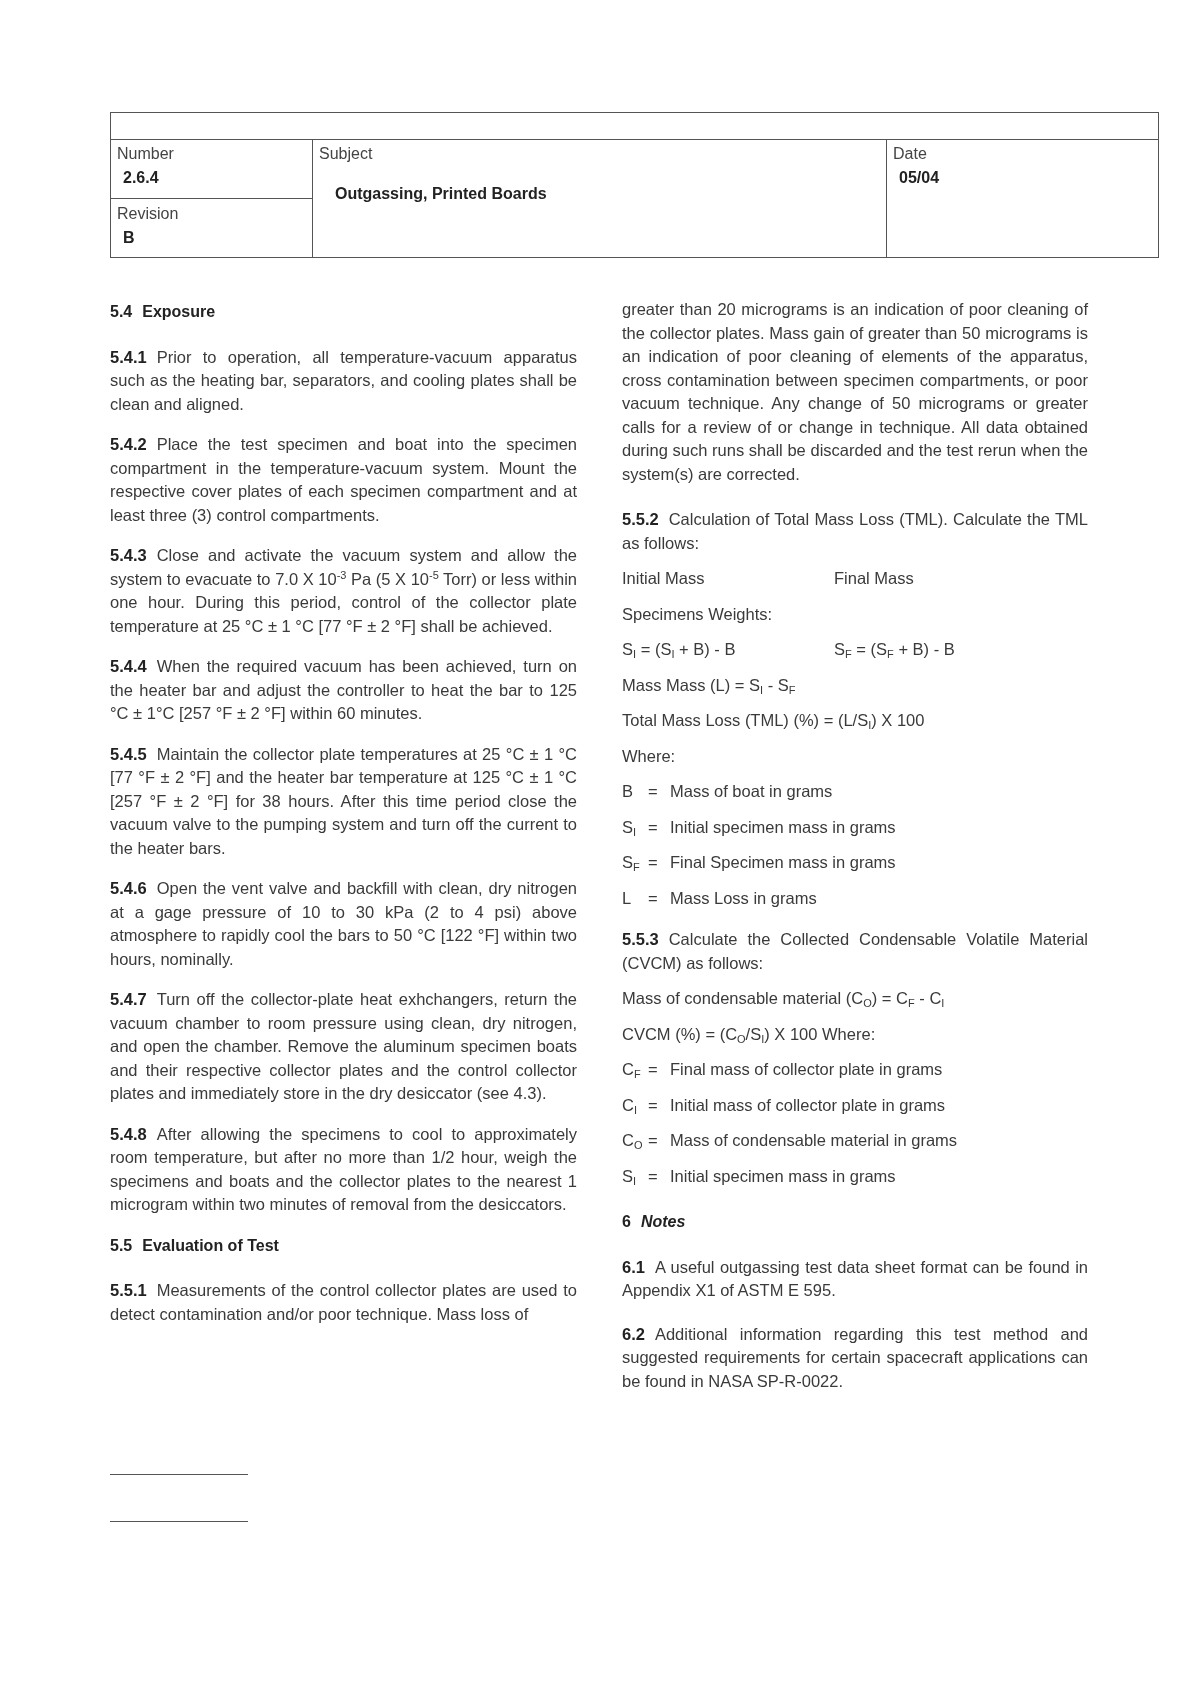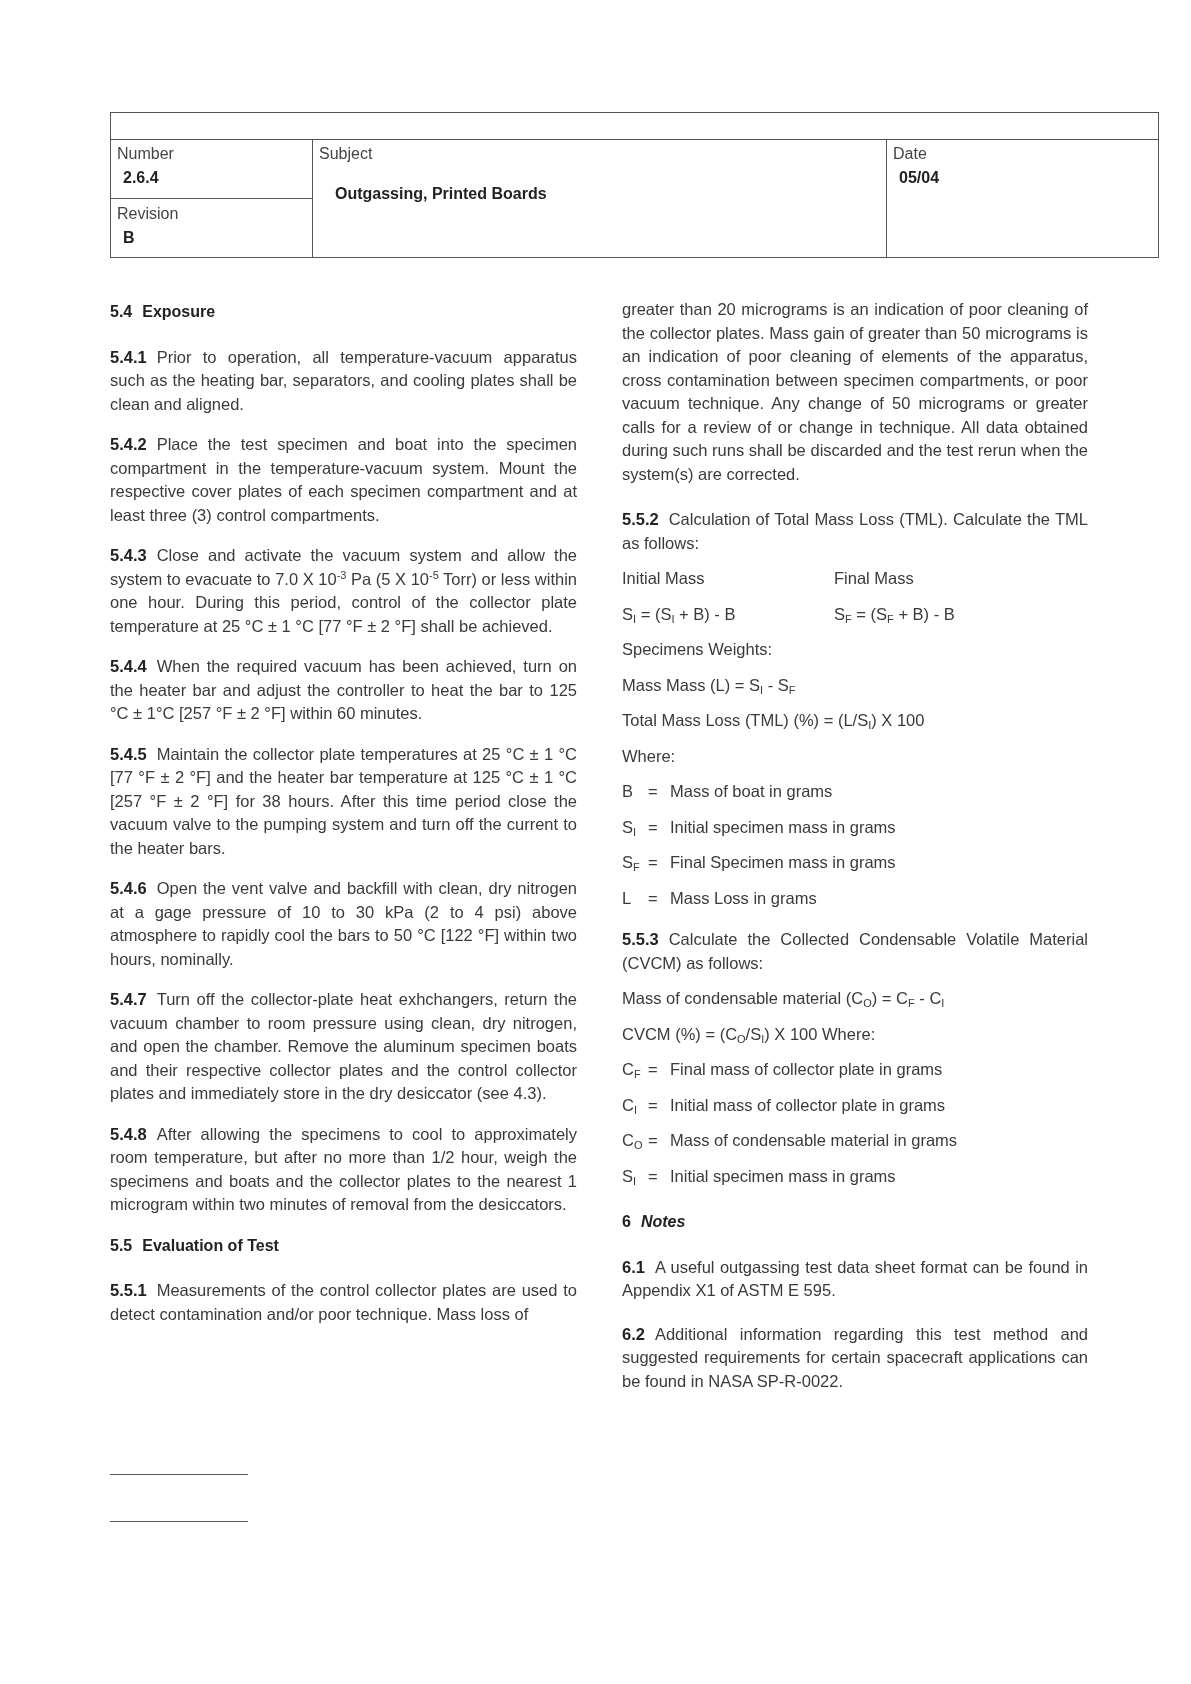--- a/index.html
+++ b/index.html
@@ -69,24 +69,24 @@
   <p><span class="num">5.4.7</span><span>Turn off the collector-plate heat exhchangers, return the vacuum chamber to room pressure using clean, dry nitrogen, and open the chamber. Remove the aluminum specimen boats and their respective collector plates and the control collector plates and immediately store in the dry desiccator (see 4.3).</span></p>
   <p><span class="num">5.4.8</span><span>After allowing the specimens to cool to approximately room temperature, but after no more than 1/2 hour, weigh the specimens and boats and the collector plates to the nearest 1 microgram within two minutes of removal from the desiccators.</span></p>
   <h3 style="margin-top:11px;"><span class="num">5.5</span><span>Evaluation of Test</span></h3>
   <p><span class="num">5.5.1</span><span>Measurements of the control collector plates are used to detect contamination and/or poor technique. Mass loss of</span></p>
 </div>
 
 <div class="col col-right">
   <p style="margin-bottom:22px;"><span>greater than 20 micrograms is an indication of poor cleaning of the collector plates. Mass gain of greater than 50 micrograms is an indication of poor cleaning of elements of the apparatus, cross contamination between specimen compartments, or poor vacuum technique. Any change of 50 micrograms or greater calls for a review of or change in technique. All data obtained during such runs shall be discarded and the test rerun when the system(s) are corrected.</span></p>
   <p style="margin-bottom:12px;"><span class="num">5.5.2</span><span>Calculation of Total Mass Loss (TML). Calculate the TML as follows:</span></p>
   <div class="eq"><span class="pair">Initial Mass</span><span>Final Mass</span></div>
+  <div class="eq">Specimens Weights:</div>
   <div class="eq">
     <span class="pair"><span>S</span><sub>I</sub><span> = (S</span><sub>I</sub><span> + B) - B</span></span><span><span>S</span><sub>F</sub><span> = (S</span><sub>F</sub><span> + B) - B</span></span>
   </div>
-  <div class="eq">Specimens Weights:</div>
   <div class="eq"><span>Mass Mass (L) = S</span><sub>I</sub><span> - S</span><sub>F</sub></div>
   <div class="eq"><span>Total Mass Loss (TML) (%) = (L/S</span><sub>I</sub><span>) X 100</span></div>
   <div class="eq">Where:</div>
 
   <div class="def"><span class="sym">B</span><span class="eqs">=</span><span>Mass of boat in grams</span></div>
   <div class="def"><span class="sym"><span>S</span><sub>I</sub></span><span class="eqs">=</span><span>Initial specimen mass in grams</span></div>
   <div class="def"><span class="sym"><span>S</span><sub>F</sub></span><span class="eqs">=</span><span>Final Specimen mass in grams</span></div>
   <div class="def" style="margin-bottom:18px;"><span class="sym">L</span><span class="eqs">=</span><span>Mass Loss in grams</span></div>
 
   <p style="margin-bottom:12px;"><span class="num">5.5.3</span><span>Calculate the Collected Condensable Volatile Material (CVCM) as follows:</span></p>

